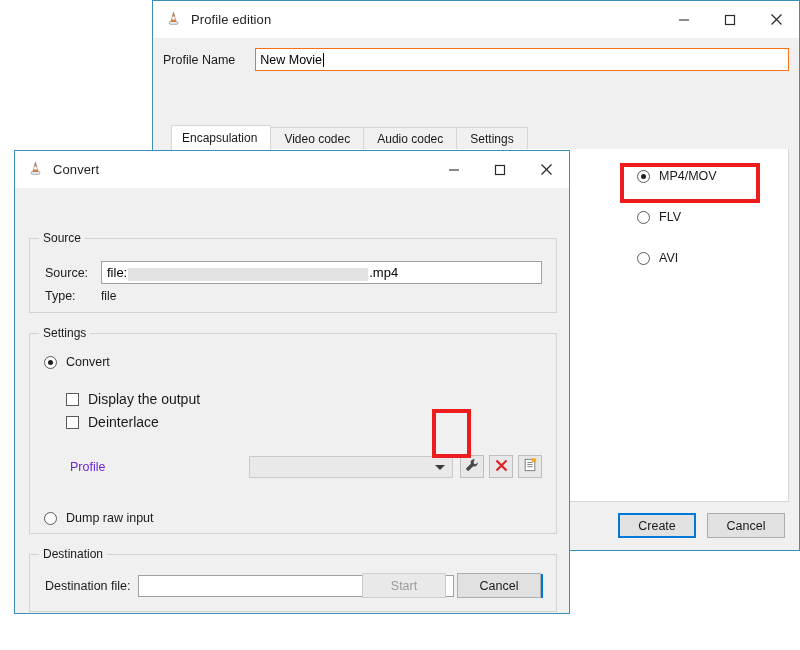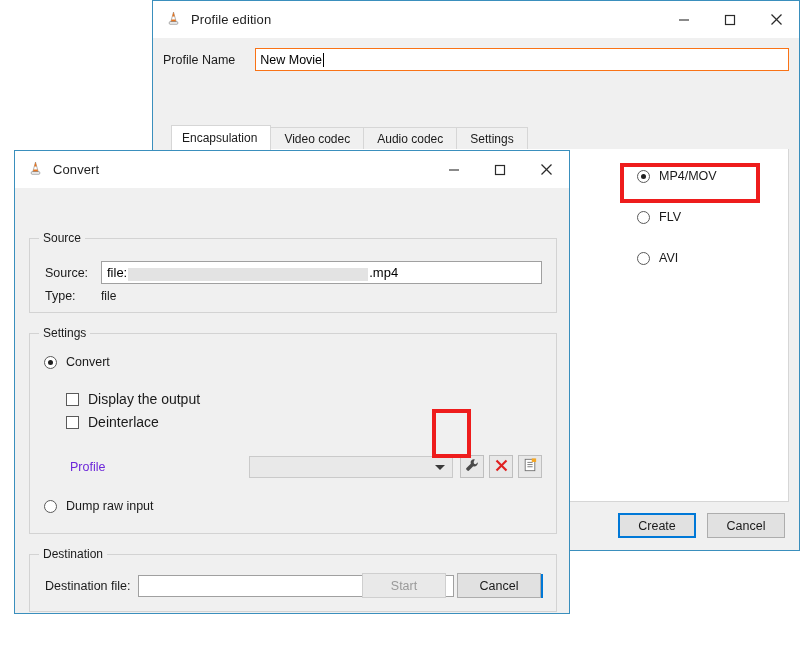--- a/index.html
+++ b/index.html
@@ -375,21 +375,21 @@
   .type-label { width: 56px; }
   .type-value { font-size: 12px; }
 
   
   .settings-radio {
     position: absolute;
     display: flex;
     align-items: center;
   }
   #convert-radio { left: 14px; top: 21px; }
-  #dump-radio { left: 14px; top: 165px; }
+  #dump-radio { left: 14px; top: 177px; }
 
   .check-row {
     position: absolute;
     display: flex;
     align-items: center;
     left: 36px;
   }
   #chk-display { top: 57px; }
   #chk-deint { top: 80px; }
   .checkbox {

